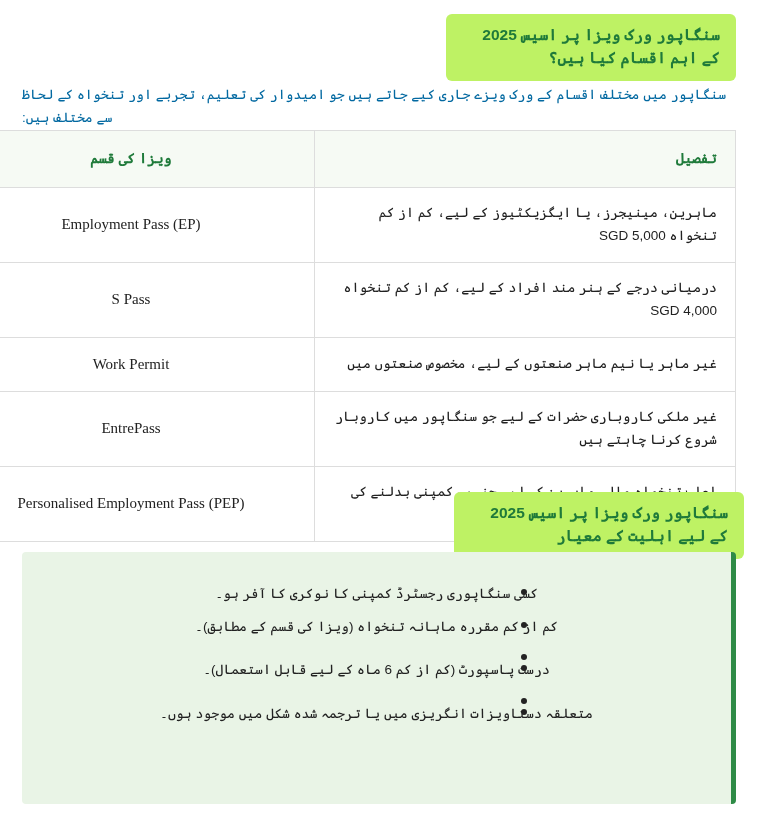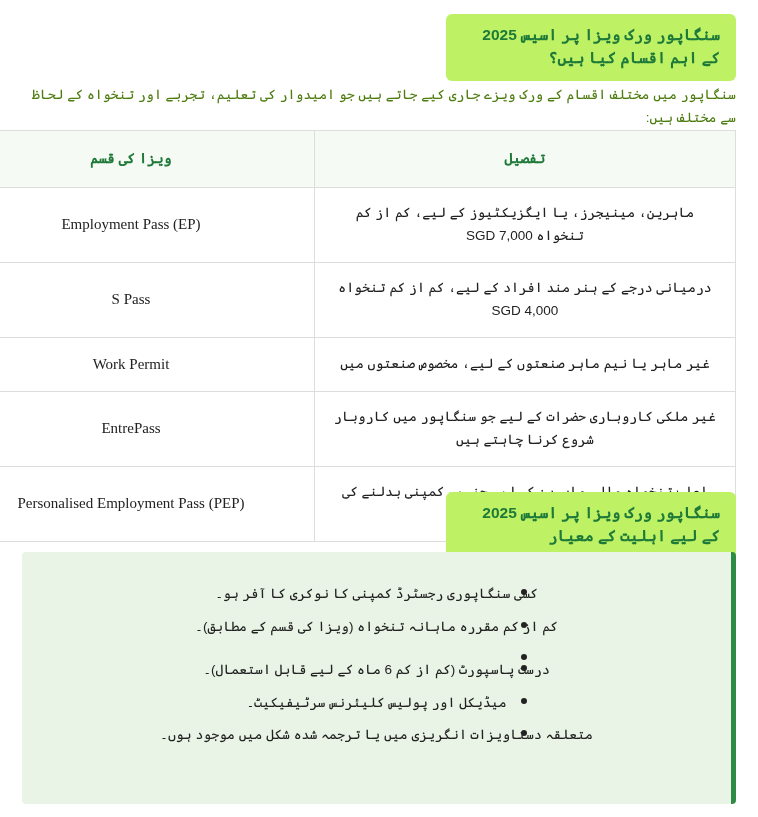--- a/index.html
+++ b/index.html
@@ -37,34 +37,34 @@
   }
   .h1-wrap {
     position: absolute;
     top: 14px;
     right: 22px;
     width: 290px;
   }
   .h2-wrap {
     position: absolute;
     top: 492px;
-    right: 22px;
+    right: 14px;
     width: 290px;
   }
 
   
   .intro {
     position: absolute;
     top: 84px;
     right: 22px;
     width: 714px;
-    text-align: right;
+    text-align: left;
     font-size: 13.5px;
     line-height: 1.7;
-    color: #4d7c0f;
+    color: #0369a1;
     direction: rtl;
   }
 
   
   .table-wrap {
     position: absolute;
     top: 130px;
     right: 22px;
     width: 714px;
   }
@@ -96,21 +96,21 @@
     font-size: 15px;
     color: #222222;
   }
   thead th.col-type {
     font-family: "Liberation Sans", sans-serif;
     font-size: 14px;
     color: #1f7a3a;
   }
   th.col-detail, td.col-detail {
     width: 384px;
-    text-align: center;
+    text-align: right;
     direction: rtl;
   }
   tbody tr td {
     height: 24px;
   }
 
   
   .criteria-box {
     position: absolute;
     top: 552px;
@@ -165,21 +165,21 @@
   <div class="table-wrap">
     <table class="visa-table">
       <thead>
         <tr>
           <th class="col-detail">تفصیل</th>
           <th class="col-type">ویزا کی قسم</th>
         </tr>
       </thead>
       <tbody>
         <tr>
-          <td class="col-detail">ماہرین، مینیجرز، یا ایگزیکٹیوز کے لیے، کم از کم تنخواہ SGD 7,000</td>
+          <td class="col-detail">ماہرین، مینیجرز، یا ایگزیکٹیوز کے لیے، کم از کم تنخواہ SGD 5,000</td>
           <td class="col-type">Employment Pass (EP)</td>
         </tr>
         <tr>
           <td class="col-detail">درمیانی درجے کے ہنر مند افراد کے لیے، کم از کم تنخواہ SGD 4,000</td>
           <td class="col-type">S Pass</td>
         </tr>
         <tr>
           <td class="col-detail">غیر ماہر یا نیم ماہر صنعتوں کے لیے، مخصوص صنعتوں میں</td>
           <td class="col-type">Work Permit</td>
         </tr>
@@ -211,21 +211,20 @@
       </li>
       <li>
         <span class="bullet"></span>
       </li>
       <li>
         <span class="bullet"></span>
         <span class="txt">درست پاسپورٹ (کم از کم 6 ماہ کے لیے قابل استعمال)۔</span>
       </li>
       <li>
         <span class="bullet"></span>
-        <span class="txt">میڈیکل اور پولیس کلیئرنس سرٹیفیکیٹ۔</span>
       </li>
       <li>
         <span class="bullet"></span>
         <span class="txt">متعلقہ دستاویزات انگریزی میں یا ترجمہ شدہ شکل میں موجود ہوں۔</span>
       </li>
     </ul>
   </div>
 
 </div>
 

